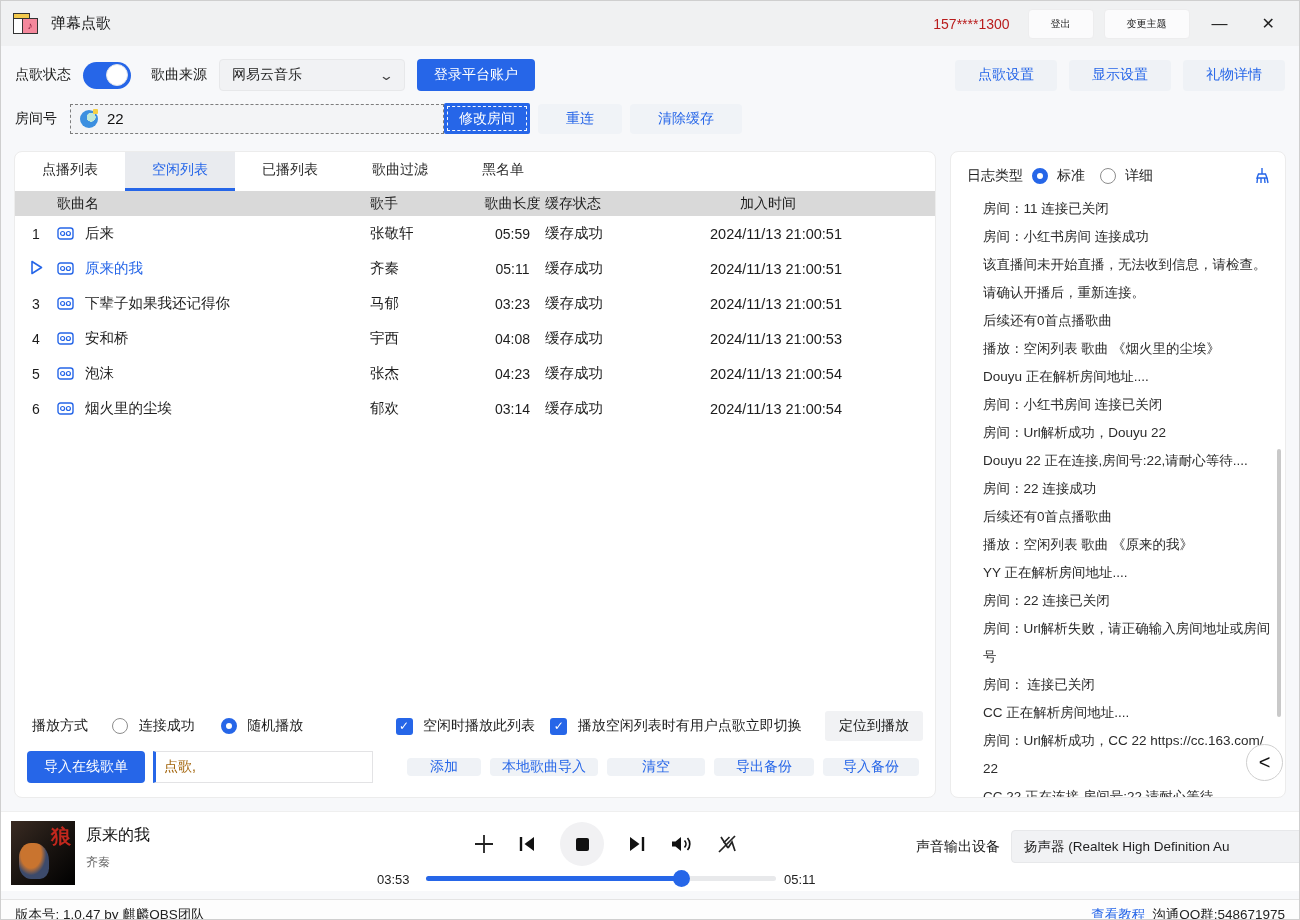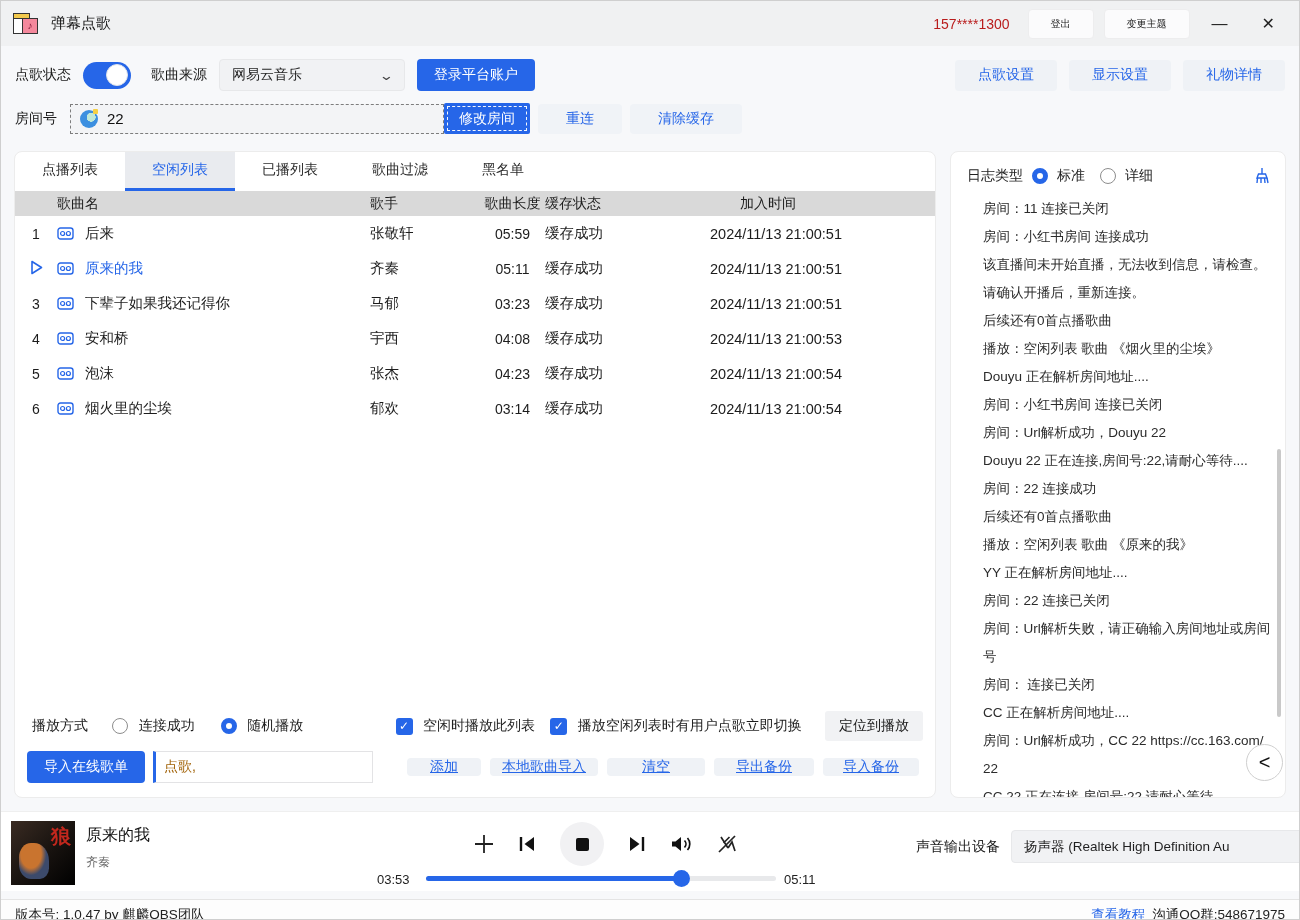--- a/index.html
+++ b/index.html
@@ -67,21 +67,21 @@
   .bottom-block { margin-top:auto; flex:0 0 auto; padding:0 12px 14px 12px; }
   .rowA { display:flex; align-items:center; height:34px; font-size:14px; gap:8px;justify-content:space-between; }
   .radio { width:16px; height:16px; border-radius:50%; background:#fff; border:1.5px solid #8d8d8d; flex:0 0 auto; cursor:pointer; }
   .radio.on { border:5px solid #2666e8; }
   .check { width:17px; height:17px; border-radius:3px; background:#2666e8; color:#fff; font-size:12px; font-weight:bold; display:flex; align-items:center; justify-content:center; flex:0 0 auto; cursor:pointer; }
   .btn-locate { background:#f1f2f4; border:none; border-radius:3px; height:30px; padding:0 14px; font-size:14px; color:#1a1a1a; cursor:pointer; }
   .rowB { display:flex; align-items:center; margin-top:8px; height:32px; }
   .song-input { width:220px; height:32px; background:#fff; border:1px solid #e3e3e5; border-left:3px solid #2666e8; display:flex; align-items:center; padding:0 8px; margin-left:8px; }
   .song-input input { border:none; outline:none; background:transparent; font-size:14px; font-family:inherit; width:100%; color:#a16207; }
   .rowB .grp { display:flex; gap:9px; margin-left:34px; }
-  .btn-light2 { background:#eff2f6; color:#2666e8; border:none; border-radius:4px; height:18px; font-size:14px; cursor:pointer; padding:0 10px;text-decoration:underline; }
+  .btn-light2 { background:#eff2f6; color:#2666e8; border:none; border-radius:4px; height:18px; font-size:14px; cursor:pointer; padding:0 10px; }
 
   
   .log-card { width:336px; flex:0 0 auto; padding:12px 14px 10px 16px; position:relative; overflow:hidden; }
   .log-head { display:flex; align-items:center; gap:9px; font-size:14px; height:24px; }
   .broom { margin-left:auto; cursor:pointer; display:flex; }
   .log-lines { margin-top:7px; font-size:13.5px; color:#2b2b2b; }
   .log-line { line-height:28px; word-break:break-all;margin-left:16px; }
   .log-scroll { position:absolute; right:4px; top:297px; width:4px; height:268px; border-radius:2px; background:#c9c9c9; cursor:pointer; }
   .collapse-btn { position:absolute; right:2px; bottom:16px; width:37px; height:37px; border-radius:50%; background:#fff; border:1px solid #cfcfcf; display:flex; align-items:center; justify-content:center; font-size:20px; color:#111; cursor:pointer; }
 

